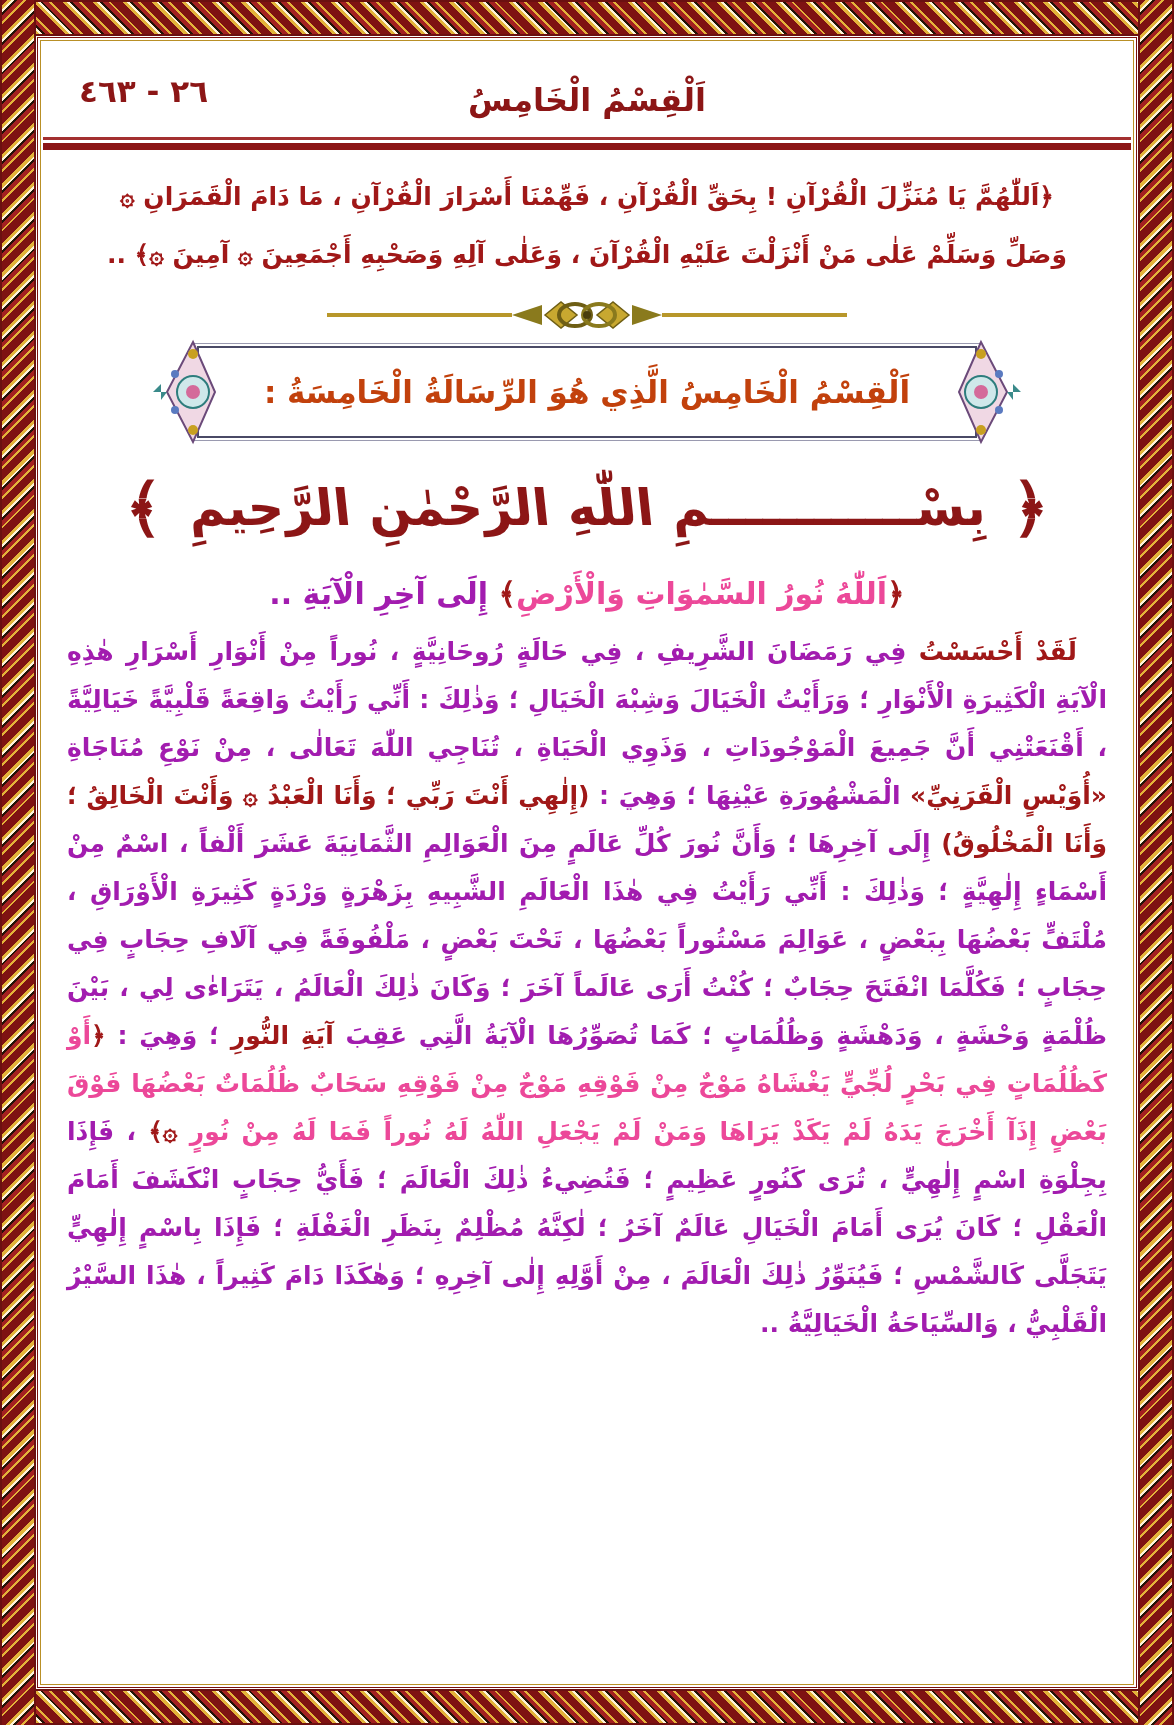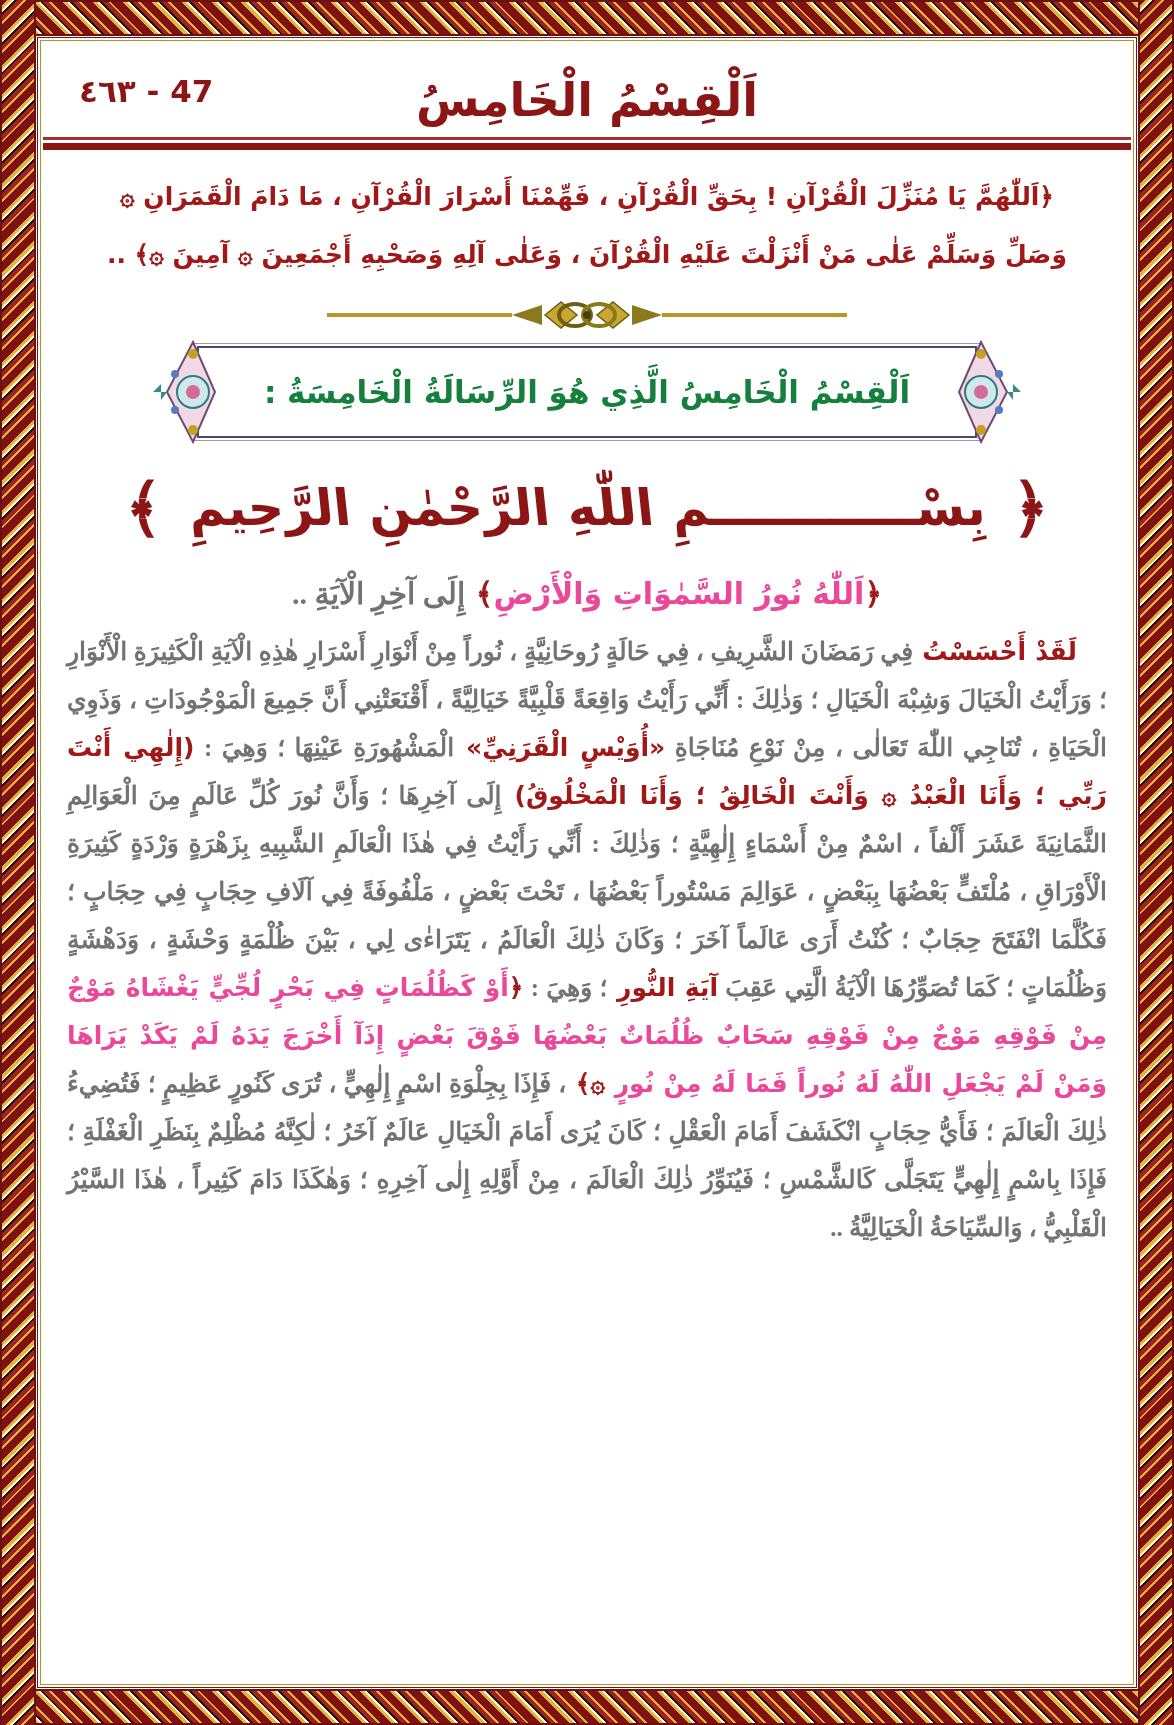--- a/index.html
+++ b/index.html
@@ -24,21 +24,21 @@
 
   .content{
     position:absolute;inset:40px;z-index:10;background:#fff;
     border:1px solid #b99026;outline:1px solid #7a1010;outline-offset:2px;
     overflow:hidden;direction:rtl;
   }
 
   
   .header{position:relative;height:66px;margin-top:26px;}
   .page-title{
-    text-align:center;font-size:46px;font-weight:700;color:#8c1616;
+    text-align:center;font-size:32px;font-weight:700;color:#8c1616;
     line-height:66px;letter-spacing:1px;
   }
   .page-number{
     position:absolute;left:38px;top:6px;font-size:31px;font-weight:700;color:#8c1616;
     direction:rtl;
   }
   .header-rule{margin:4px 2px 0 2px;}
   .rule-thin{height:3px;background:#a33030;}
   .rule-gap{height:3px;background:#ffffff;}
   .rule-thick{height:7px;background:#8c1616;}
@@ -49,55 +49,55 @@
 
   
   .divider{margin-top:14px;text-align:center;height:34px;line-height:0;}
 
   
   .section-box-wrap{position:relative;width:780px;margin:14px auto 0 auto;}
   .section-box{
     position:relative;border:2px solid #4a4a66;outline:1px solid #9a9ab0;outline-offset:2px;
     background:#fff;height:88px;display:flex;align-items:center;justify-content:center;
   }
-  .section-title{font-size:31px;font-weight:700;color:#15803d;}
+  .section-title{font-size:31px;font-weight:700;color:#c2410c;}
   .corner-ornament{position:absolute;top:50%;transform:translateY(-50%);z-index:12;line-height:0;}
   .corner-left{left:-44px;}
   .corner-right{right:-44px;transform:translateY(-50%) scaleX(-1);}
 
   
   .bismillah{margin-top:14px;text-align:center;color:#8c1616;height:112px;
     display:flex;align-items:center;justify-content:center;gap:26px;direction:rtl;}
   .bismillah .calli{font-size:50px;font-weight:700;transform:skewX(6deg);}
   .bismillah .bracket{font-size:64px;font-weight:700;color:#8c1616;}
 
   
   .verse-heading{text-align:center;font-size:30px;font-weight:700;margin-top:6px;line-height:48px;}
 
   
   .body-text{margin:10px 26px 0 26px;font-size:25px;line-height:48px;
     text-align:justify;color:#1c1c1c;font-weight:700;}
   .body-text p{margin:0;text-indent:30px;}
   .body-text p + p{margin-top:2px;}
-  .run-ink{color:#737373;font-family:Liberation Serif, serif;}
+  .run-ink{color:#a21caf;}
   .run-red{color:#a01818;}
   .run-blue{color:#ec4899;}
 </style>
 </head>
 <body>
 
 <div class="frame-edge braid-h edge-top"></div>
 <div class="frame-edge braid-h edge-bottom"></div>
 <div class="frame-edge braid-v edge-left"></div>
 <div class="frame-edge braid-v edge-right"></div>
 
 <div class="content">
 
   <div class="header">
-    <div class="page-number">47 - ٤٦٣</div>
+    <div class="page-number">٢٦ - ٤٦٣</div>
     <div class="page-title">اَلْقِسْمُ الْخَامِسُ</div>
   </div>
   <div class="header-rule">
     <div class="rule-thin"></div>
       <div class="rule-gap"></div>
       <div class="rule-thick"></div>
   </div>
 
   <div class="prayer">
     <div>﴿اَللّٰهُمَّ يَا مُنَزِّلَ الْقُرْآنِ ! بِحَقِّ الْقُرْآنِ ، فَهِّمْنَا أَسْرَارَ الْقُرْآنِ ، مَا دَامَ الْقَمَرَانِ ۞</div>

